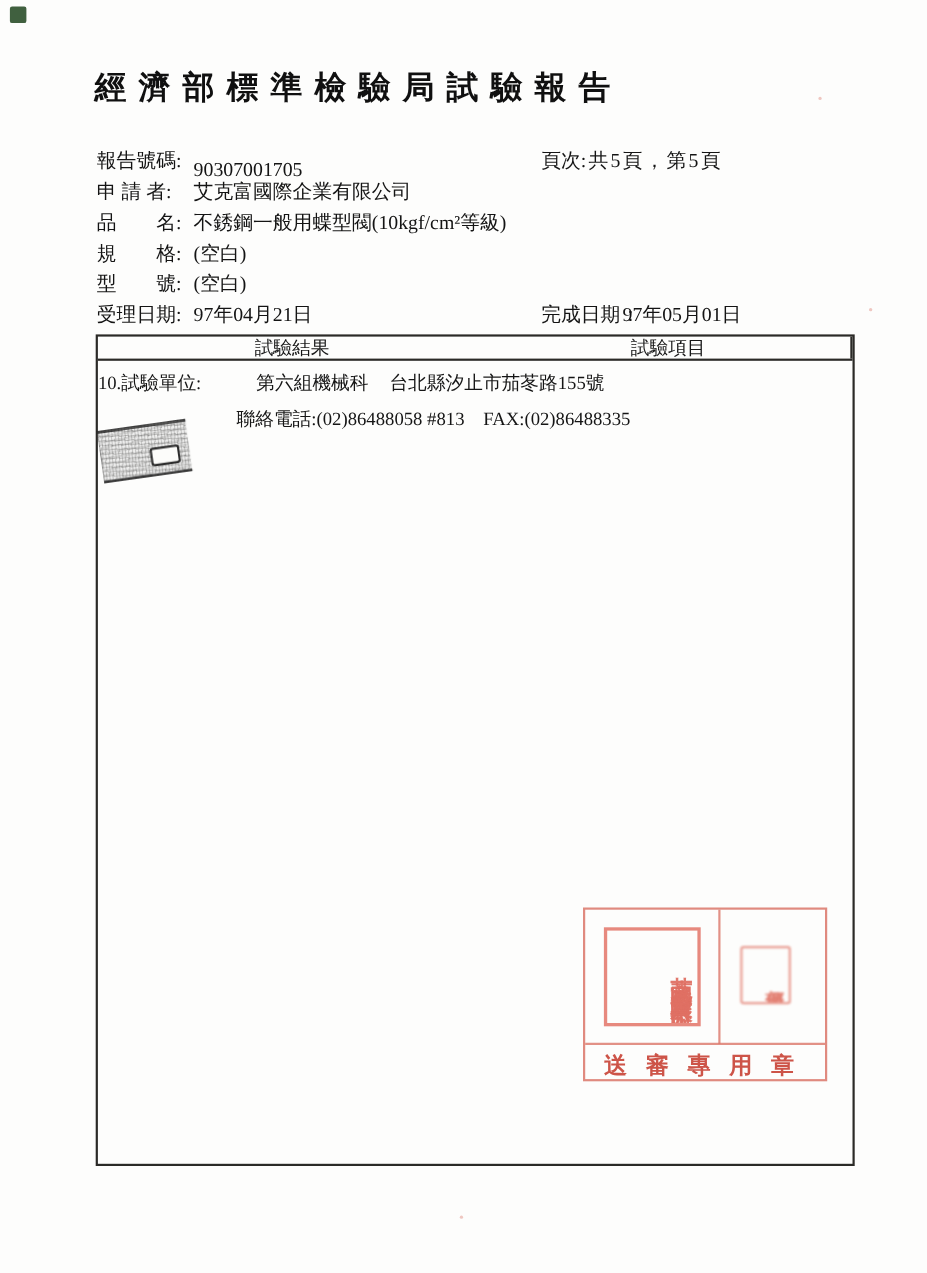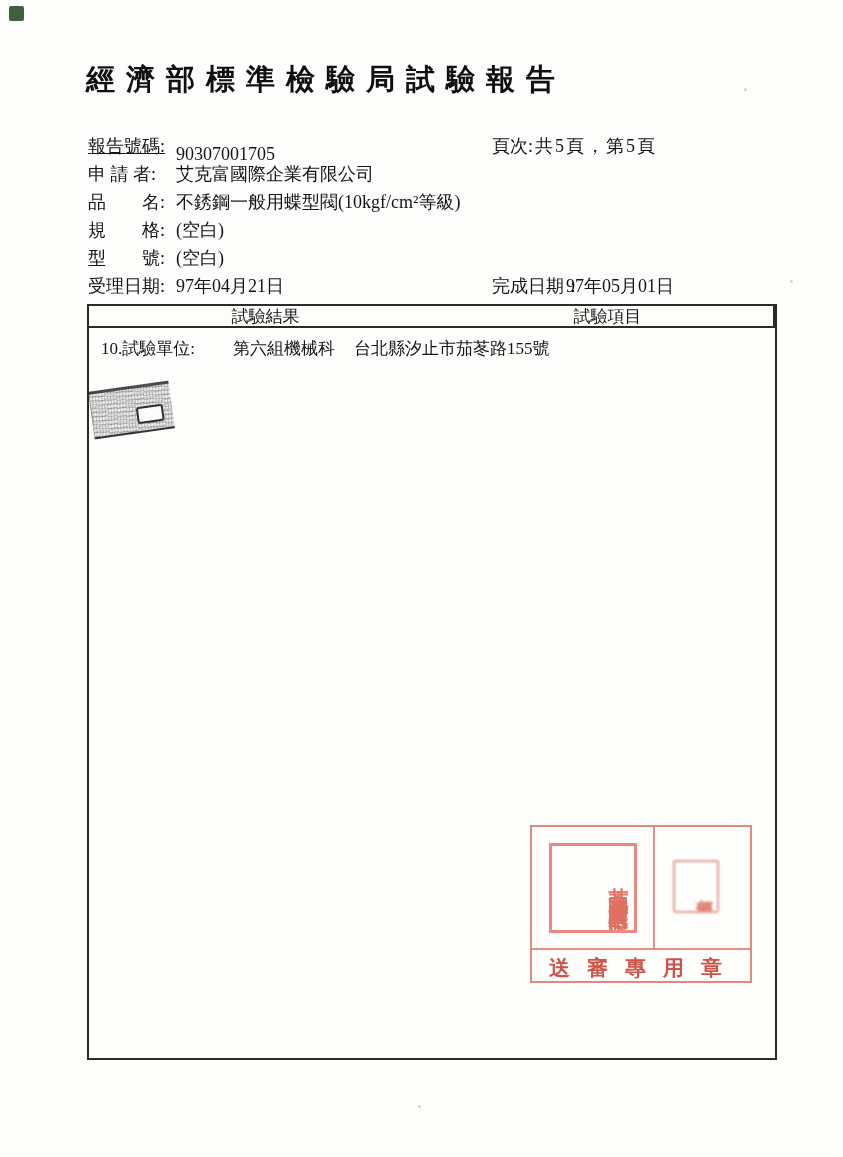--- a/index.html
+++ b/index.html
@@ -18,21 +18,21 @@
   .doc-title {
     left: 86px; top: 60px;
     font-size: 29px;
     font-weight: 700;
     letter-spacing: 11px;
     color: #101010;
     white-space: nowrap;
   }
 
   .field { font-size: 18px; white-space: nowrap; color: #141414; }
-  .field .lbl { display: inline-block; text-decoration: underline; }
+  .field .lbl { display: inline-block; }
 
   
   .report-table {
     left: 87px; top: 304px;
     width: 690px; height: 756px;
     border: 2px solid #2b2a27;
   }
   .thead {
     display: flex;
     height: 22px;
@@ -176,23 +176,24 @@
   <div class="abs field" style="left:176px; top:274px;text-align:center;">97年04月21日</div>
   <div class="abs field" style="left:492px; top:274px;">完成日期：</div>
   <div class="abs field" style="left:566px; top:274px;">97年05月01日</div>
 
   <div class="abs report-table">
     <div class="thead">
       <div class="th th-right">試驗結果</div>
       <div class="th th-left">試驗項目</div>
     </div>
 
-    <div class="abs cell-text" style="left:12px; top:31px;text-align:right;">10.試驗單位:</div>
+    <div class="abs cell-text" style="left:0; top:31px;text-align:right;">10.試驗單位:</div>
     <div class="abs cell-text" style="left:144px; top:31px;">第六組機械科</div>
     <div class="abs cell-text" style="left:265px; top:31px;">台北縣汐止市茄苳路155號</div>
+    <div class="abs cell-text" style="left:126px; top:63px;">聯絡電話:(02)86488058 #813　FAX:(02)86488335</div>
   </div>
 
   <div class="abs smudge-stamp">
     <div class="smudge-window"></div>
   </div>
 
   <div class="abs red-stamp">
     <div class="v-div"></div>
     <div class="h-div"></div>
     <div class="seal-big">艾克富國際企業有限公司</div>

